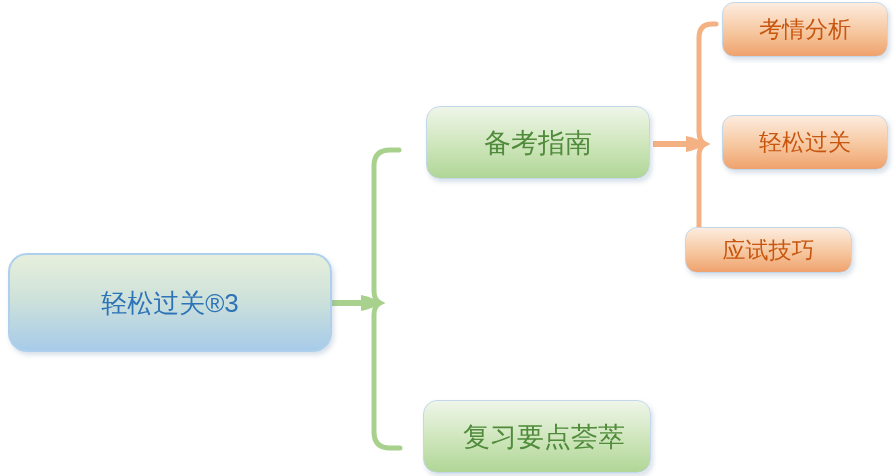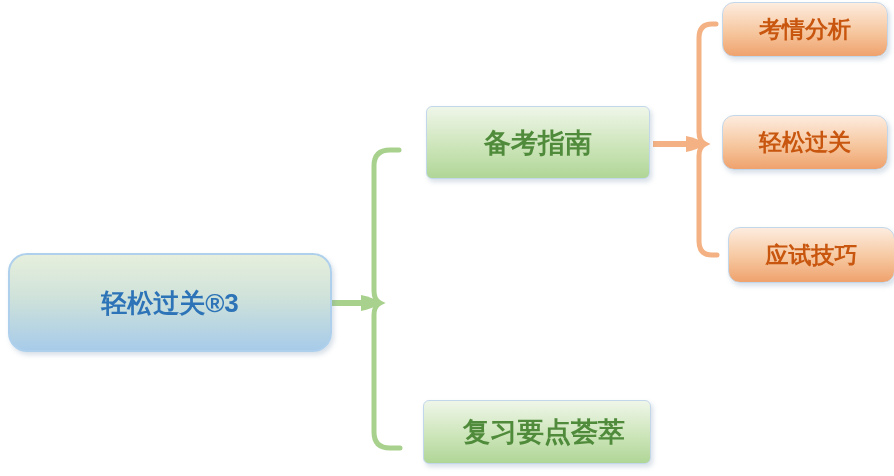--- a/index.html
+++ b/index.html
@@ -8,45 +8,45 @@
     font-family:"Liberation Sans","DejaVu Sans",sans-serif;
   }
   svg.connectors{position:absolute;left:0;top:0;width:894px;height:476px;}
   .stroke-branch{stroke:var(--branch-line);}
   .fill-branch{fill:var(--branch-line);}
   .stroke-leaf{stroke:var(--leaf-line);}
   .fill-leaf{fill:var(--leaf-line);}
   .node{
     position:absolute;box-sizing:border-box;
     display:flex;align-items:center;justify-content:center;
-    font-weight:bold;text-align:left;
+    font-weight:normal;text-align:left;
     box-shadow:2px 3px 5px rgba(110,140,170,.28);
   }
   .node-root{
     left:8px;top:253px;width:324px;height:99px;
     border-radius:19px;border:2px solid #aed0ec;
     background:linear-gradient(180deg,#e6efdc 0%,#cfe2da 45%,#a7cbe9 100%);
     color:var(--root-text);font-size:26px;line-height:34px;
     flex-direction:column;
   }
   .node-branch{
-    border-radius:6px;border:1px solid #c3d7ea;
+    border-radius:14px;border:1px solid #c3d7ea;
     background:linear-gradient(180deg,#eff6e9 0%,#cde5ba 55%,#b0d697 100%);
     color:var(--branch-text);font-size:27px;
   }
   .branch-1{left:426px;top:106px;width:224px;height:73px;}
-  .branch-2{left:423px;top:400px;width:228px;height:64px;padding-left:14px;}
+  .branch-2{left:423px;top:400px;width:228px;height:73px;padding-left:14px;}
   .node-leaf{
     border-radius:12px;border:1px solid #c3d7ea;
     background:linear-gradient(180deg,#fdecdf 0%,#f6c79f 55%,#efa26d 100%);
     color:var(--leaf-text);font-size:23px;
   }
   .leaf-1{left:722px;top:2px;width:166px;height:55px;}
   .leaf-2{left:722px;top:115px;width:166px;height:55px;}
-  .leaf-3{left:728px;top:227px;width:167px;height:56px;}
+  .leaf-3{left:685px;top:227px;width:167px;height:46px;}
 </style>
 </head>
 <body>
 
 <div class="canvas">
 
   <svg class="connectors" viewBox="0 0 894 476" aria-hidden="true">
 
     <g class="stroke-branch" fill="none" stroke-linecap="round">
       <path stroke-width="5" d="M399 150 H390 Q374 150 374 166 V291 Q374 300 380 303 Q374 306 374 315 V432 Q374 448 390 448 H400"></path>

